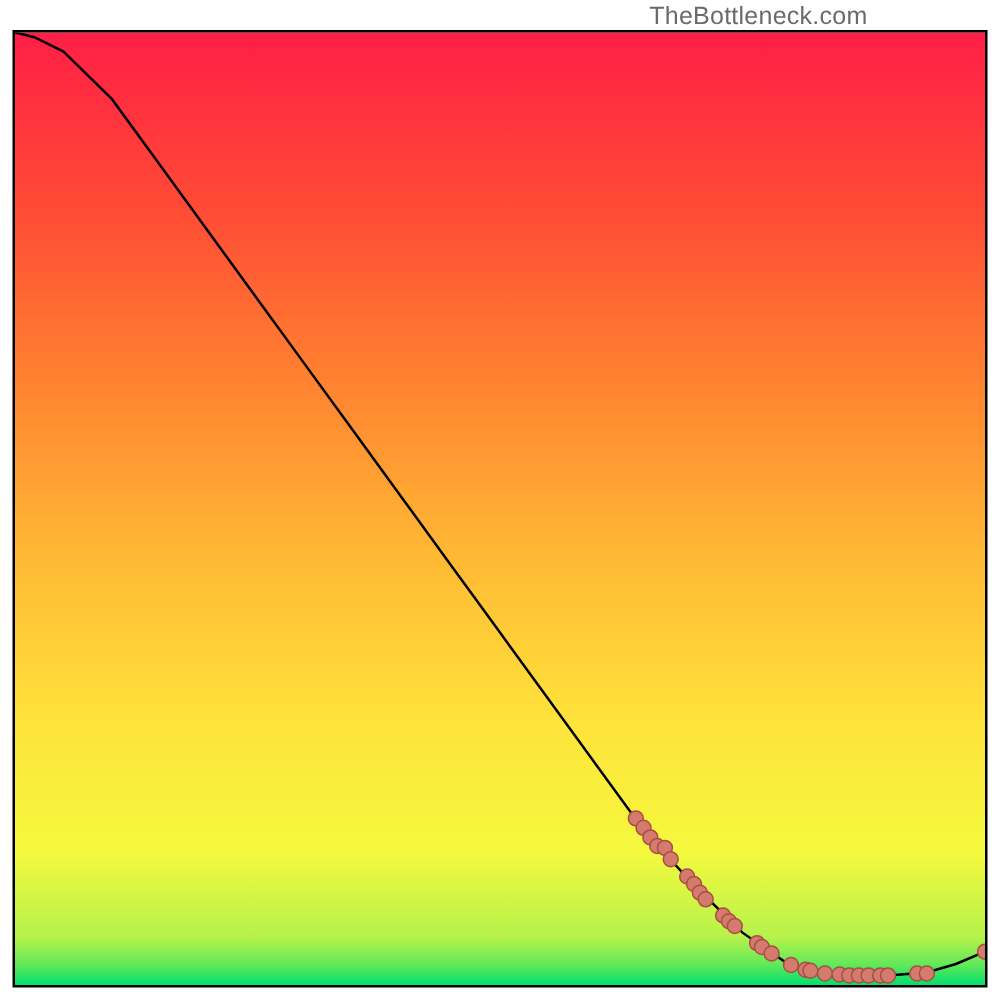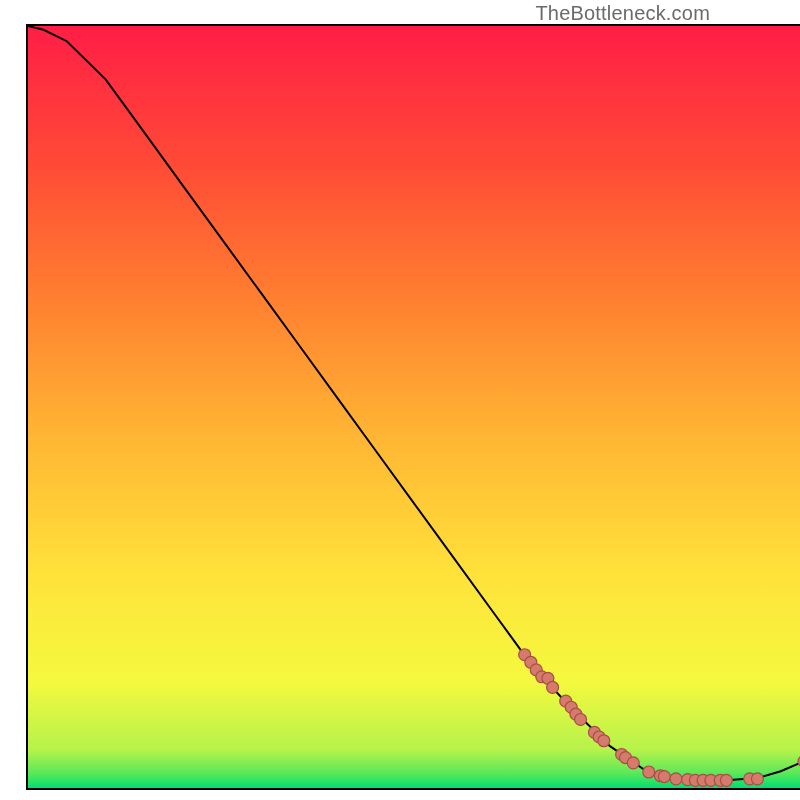--- a/index.html
+++ b/index.html
@@ -8,21 +8,20 @@
     width: 800px;
     height: 800px;
     overflow: hidden;
     font-family: Arial, Helvetica, sans-serif;
     background: #fff;
   }
   .chart-wrap {
     position: relative;
     width: 708px;
     height: 800px;
-    margin-left: 16px;
   }
   .plot-area {
     position: absolute;
     left: 10px;
     top: 24px;
     width: 780px;
     height: 766px;
     border: 2px solid #000;
     box-sizing: border-box;
     

